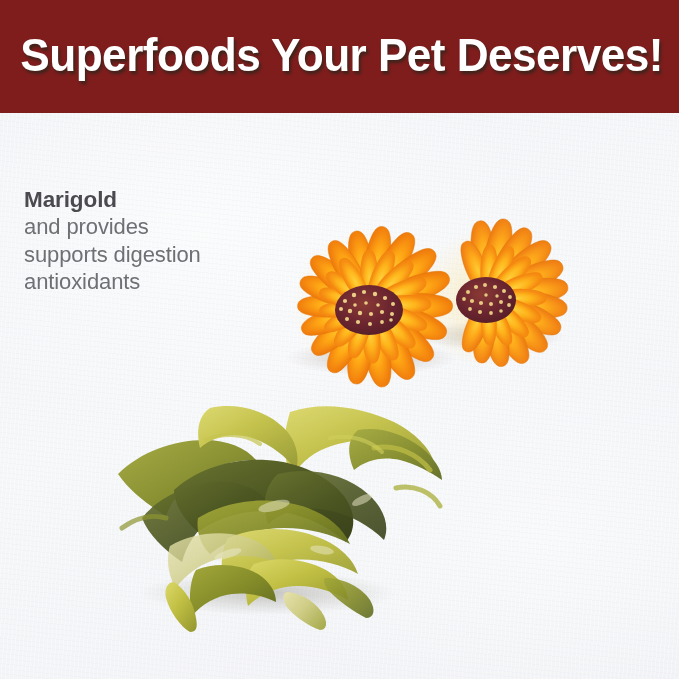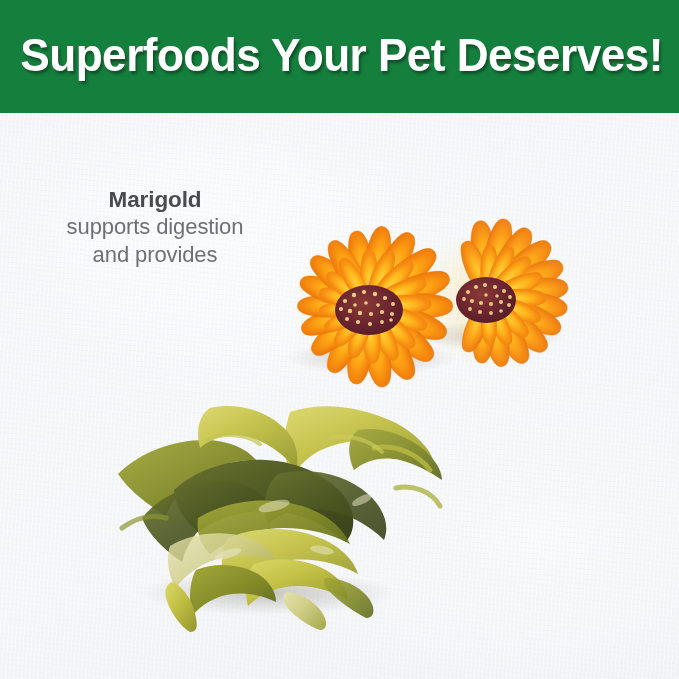--- a/index.html
+++ b/index.html
@@ -34,41 +34,41 @@
     background-image:
       repeating-linear-gradient(94deg, rgba(255,255,255,.55) 0px, rgba(255,255,255,.55) 1px, rgba(0,0,0,0) 1px, rgba(0,0,0,0) 4px),
       repeating-linear-gradient(6deg, rgba(218,221,228,.30) 0px, rgba(218,221,228,.30) 1px, rgba(0,0,0,0) 1px, rgba(0,0,0,0) 5px);
   }
 
   
   .banner {
     position: absolute;
     left: 0; top: 0;
     width: 679px; height: 113px;
-    background: #15803d;
+    background: #7f1d1d;
   }
   .banner-title {
     position: absolute;
     left: 0; top: 27px;
     width: 679px;
     text-align: center;
     color: #ffffff;
     font-family: "Liberation Sans", sans-serif;
     font-size: 47px;
     font-weight: bold;
     letter-spacing: -0.6px;
     line-height: 56px;
     transform: scaleX(0.94);
     transform-origin: 50% 50%;
     text-shadow: 2px 3px 3px rgba(12,42,25,.55);
     white-space: nowrap;
   }
 
   
-  .callout { position: absolute; text-align: center; }
+  .callout { position: absolute; }
   .callout .head {
     display: block;
     color: #4b4b4f;
     font-size: 22.5px;
     font-weight: bold;
     line-height: 27px;
     letter-spacing: -0.1px;
   }
   .callout .line {
     display: block;
@@ -359,18 +359,19 @@
         <ellipse cx="196" cy="128" rx="16" ry="5" transform="rotate(-14 196 128)"></ellipse>
         <ellipse cx="150" cy="176" rx="14" ry="4" transform="rotate(-18 150 176)"></ellipse>
         <ellipse cx="244" cy="172" rx="12" ry="4" transform="rotate(10 244 172)"></ellipse>
         <ellipse cx="284" cy="122" rx="11" ry="4" transform="rotate(-26 284 122)"></ellipse>
       </g>
     </svg>
   </div>
 
   <div class="callout" id="callout-marigold">
     <span class="head">Marigold</span>
+    <span class="line">and provides</span>
     <span class="line">supports digestion</span>
-    <span class="line">and provides</span>
+    <span class="line">antioxidants</span>
   </div>
 
 
 </div>
 
 </body></html>

